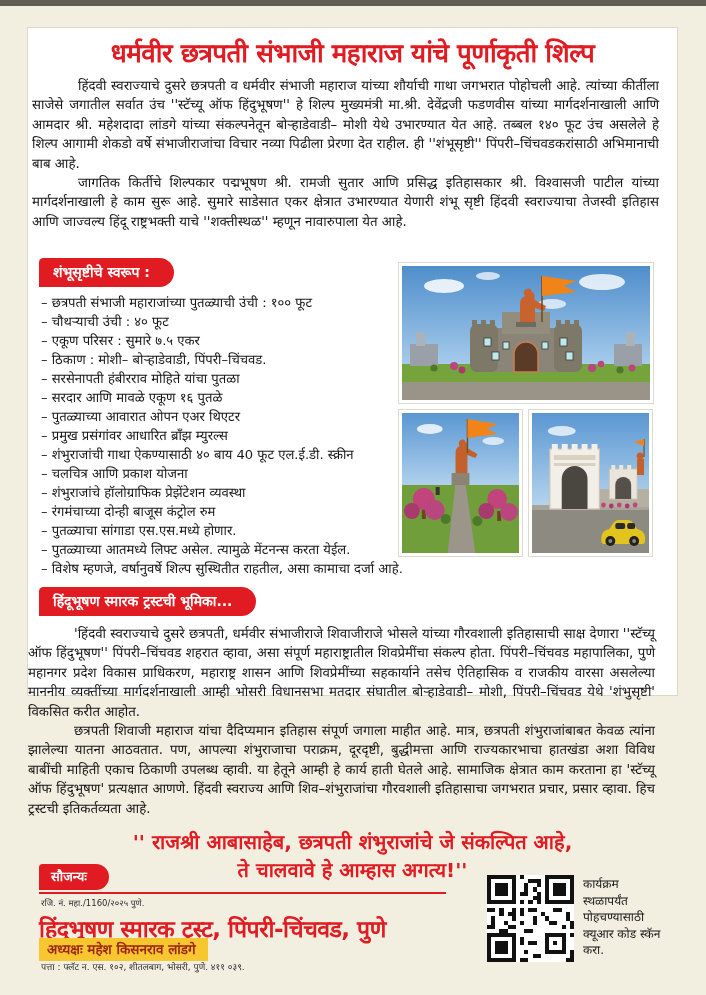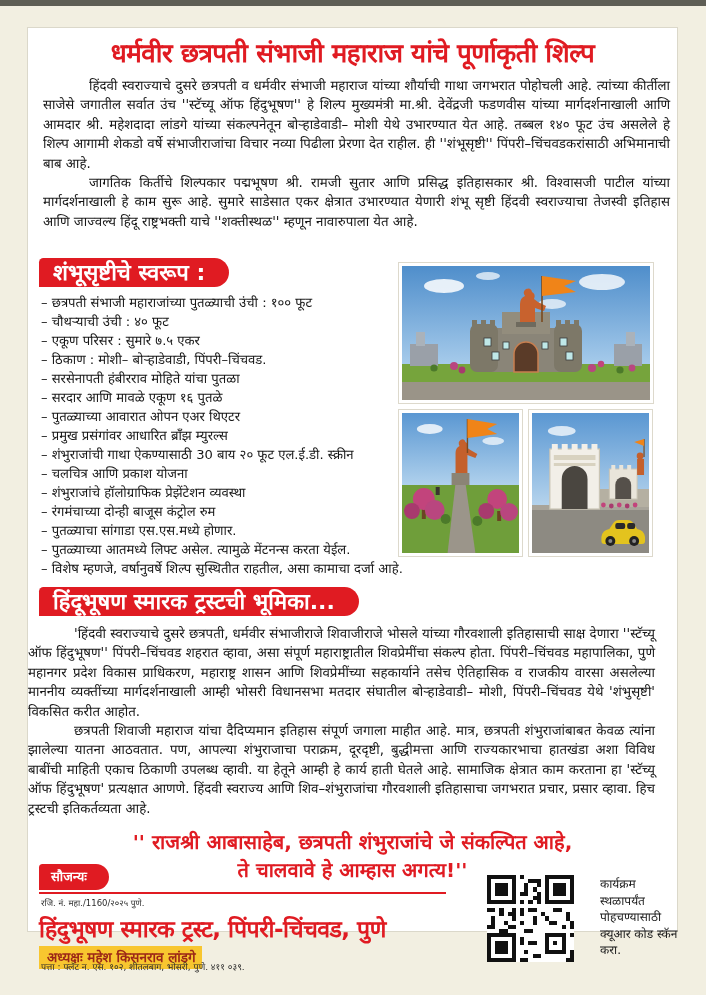--- a/index.html
+++ b/index.html
@@ -11,36 +11,36 @@
   body{
     width:706px;height:995px;
     background:#f2efe1;
     position:relative;
     overflow:hidden;
     font-family:"DejaVu Sans","Liberation Sans",sans-serif;
     color:var(--ink);
   }
   .topbar{position:absolute;top:0;left:0;width:706px;height:6px;background:#5e5e55;}
   .card{
-    position:absolute;left:27px;top:27px;width:651px;height:905px;
+    position:absolute;left:27px;top:27px;width:651px;height:669px;
     background:#fff;border:1px solid #dbd8ca;box-sizing:border-box;
   }
   .title{
     position:absolute;top:6px;left:0;width:100%;margin:0;
     text-align:center;font-size:26px;font-weight:bold;color:var(--red);
     letter-spacing:-0.5px;
   }
-  .intro{position:absolute;top:48px;left:15px;width:627px;}
+  .intro{position:absolute;top:48px;left:4px;width:627px;}
   p.body{
     margin:0;font-size:13.3px;line-height:19.4px;
     text-align:justify;text-indent:46px;color:var(--ink);
   }
   .banner{
     position:absolute;background:var(--red);color:#fff;font-weight:bold;
-    font-size:22px;line-height:29px;height:29px;
+    font-size:14px;line-height:29px;height:29px;
     padding:0 24px 0 14px;border-radius:8px 26px 26px 0;
     box-sizing:border-box;white-space:nowrap;
   }
   .banner-swarup{top:230px;left:11px;}
   .banner-trust{top:559px;left:11px;}
   .features{
     position:absolute;top:265px;left:13px;width:360px;
     margin:0;padding:0;list-style:none;
     font-size:13.1px;line-height:19px;color:var(--ink);
   }
@@ -64,24 +64,24 @@
   }
   .red-rule{position:absolute;top:28px;left:0;width:407px;height:2px;background:var(--red);}
   .reg{position:absolute;top:33px;left:2px;font-size:8.5px;color:#2a2a2a;}
   .trust-name{
     position:absolute;top:48px;left:0;font-size:23px;font-weight:bold;
     color:var(--red);white-space:nowrap;letter-spacing:-0.5px;
   }
   .chairman{
     position:absolute;top:74px;left:0;background:var(--yellow);
     color:#9c2717;font-weight:bold;font-size:13.5px;
-    padding:2px 6px 3px 8px;white-space:nowrap;margin-top:8px;
+    padding:2px 12px 3px 8px;white-space:nowrap;
   }
   .address{position:absolute;top:96px;left:2px;font-size:9px;color:#2a2a2a;white-space:nowrap;}
-  .qr-wrap{position:absolute;top:11px;left:448px;display:flex;gap:26px;}
+  .qr-wrap{position:absolute;top:11px;left:448px;display:flex;gap:9px;}
   .qr{width:87px;height:87px;display:block;}
   .qr-caption{width:84px;font-size:12px;line-height:16.5px;color:#1a1a1a;padding-top:1px;}
 </style>
 </head>
 <body>
 
 <div class="topbar"></div>
 
 <div class="card">
 
@@ -96,21 +96,21 @@
 
   <ul class="features">
     <li>– छत्रपती संभाजी महाराजांच्या पुतळ्याची उंची : १०० फूट</li>
     <li>– चौथऱ्याची उंची : ४० फूट</li>
     <li>– एकूण परिसर : सुमारे ७.५ एकर</li>
     <li>– ठिकाण : मोशी– बोऱ्हाडेवाडी, पिंपरी–चिंचवड.</li>
     <li>– सरसेनापती हंबीरराव मोहिते यांचा पुतळा</li>
     <li>– सरदार आणि मावळे एकूण १६ पुतळे</li>
     <li>– पुतळ्याच्या आवारात ओपन एअर थिएटर</li>
     <li>– प्रमुख प्रसंगांवर आधारित ब्राँझ म्युरल्स</li>
-    <li>– शंभुराजांची गाथा ऐकण्यासाठी 30 बाय २० फूट एल.ई.डी. स्क्रीन</li>
+    <li>– शंभुराजांची गाथा ऐकण्यासाठी ४० बाय 40 फूट एल.ई.डी. स्क्रीन</li>
     <li>– चलचित्र आणि प्रकाश योजना</li>
     <li>– शंभुराजांचे हॉलोग्राफिक प्रेझेंटेशन व्यवस्था</li>
     <li>– रंगमंचाच्या दोन्ही बाजूस कंट्रोल रुम</li>
     <li>– पुतळ्याचा सांगाडा एस.एस.मध्ये होणार.</li>
     <li>– पुतळ्याच्या आतमध्ये लिफ्ट असेल. त्यामुळे मेंटनन्स करता येईल.</li>
     <li>– विशेष म्हणजे, वर्षानुवर्षे शिल्प सुस्थितीत राहतील, असा कामाचा दर्जा आहे.</li>
   </ul>
 
   <div class="renders">
     <div class="frame fig-wide">

